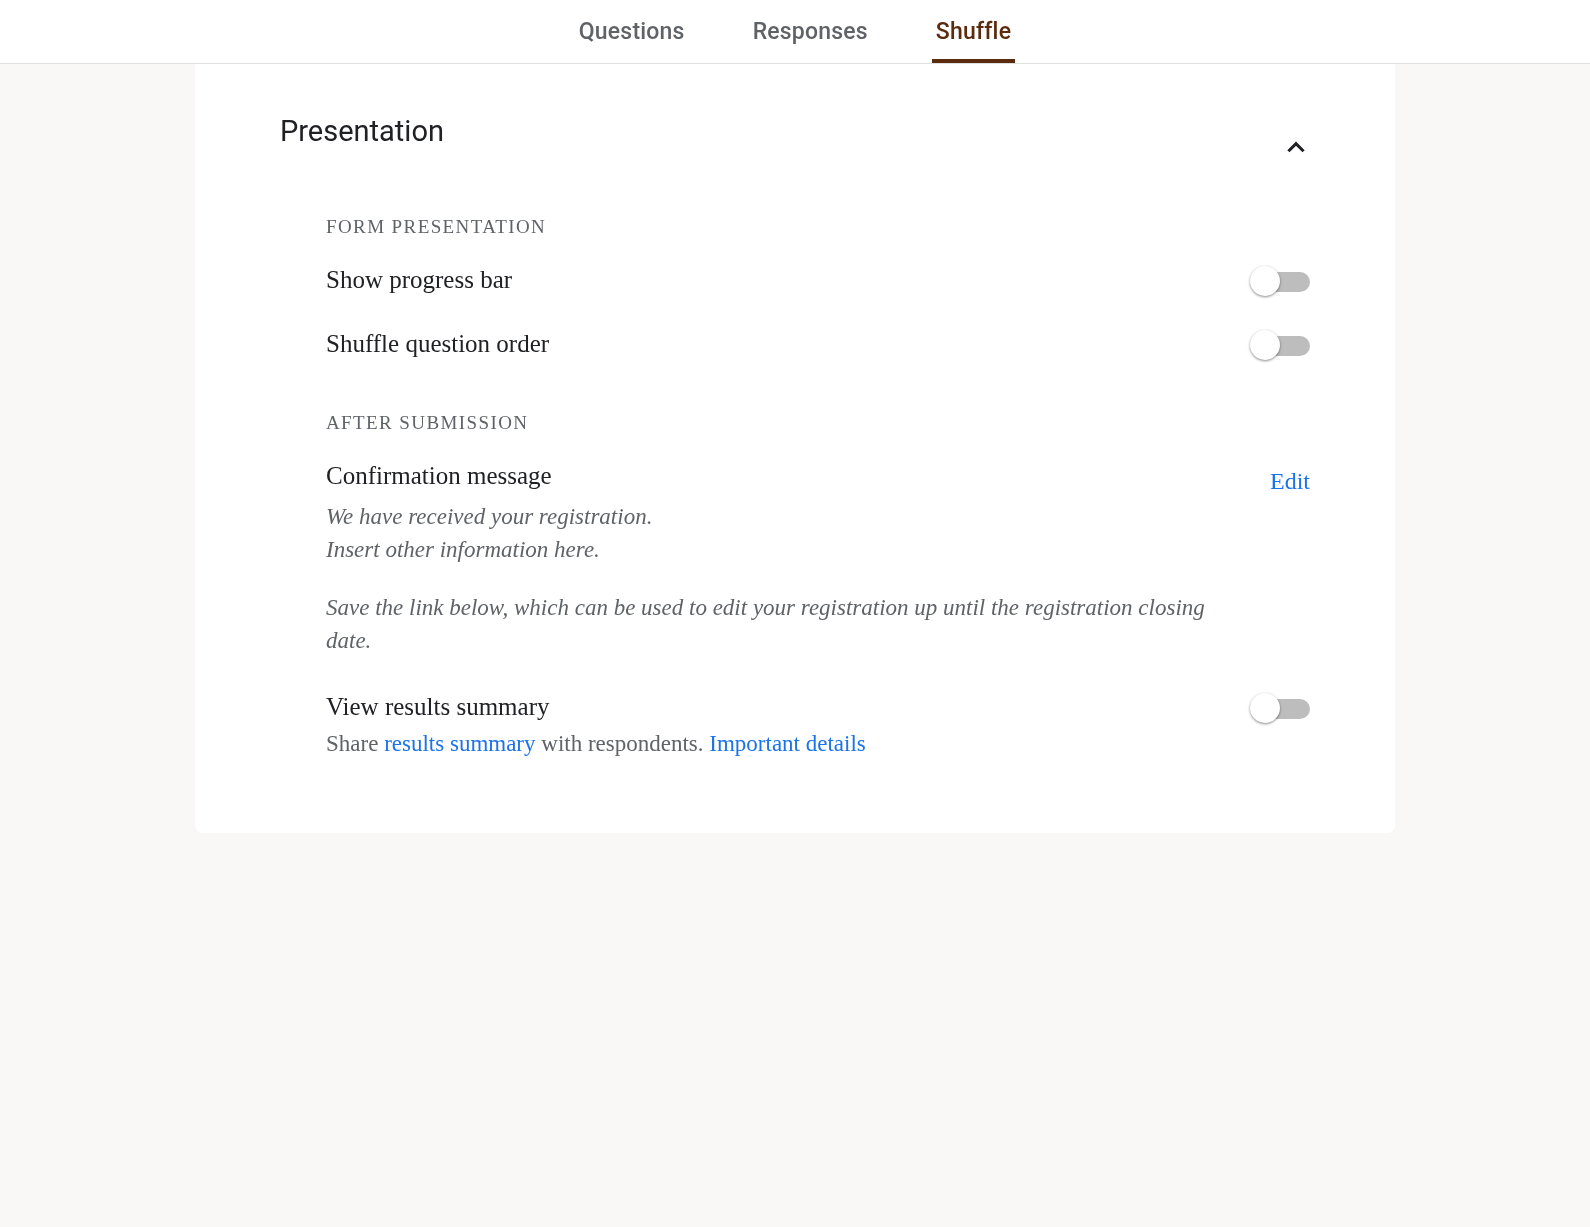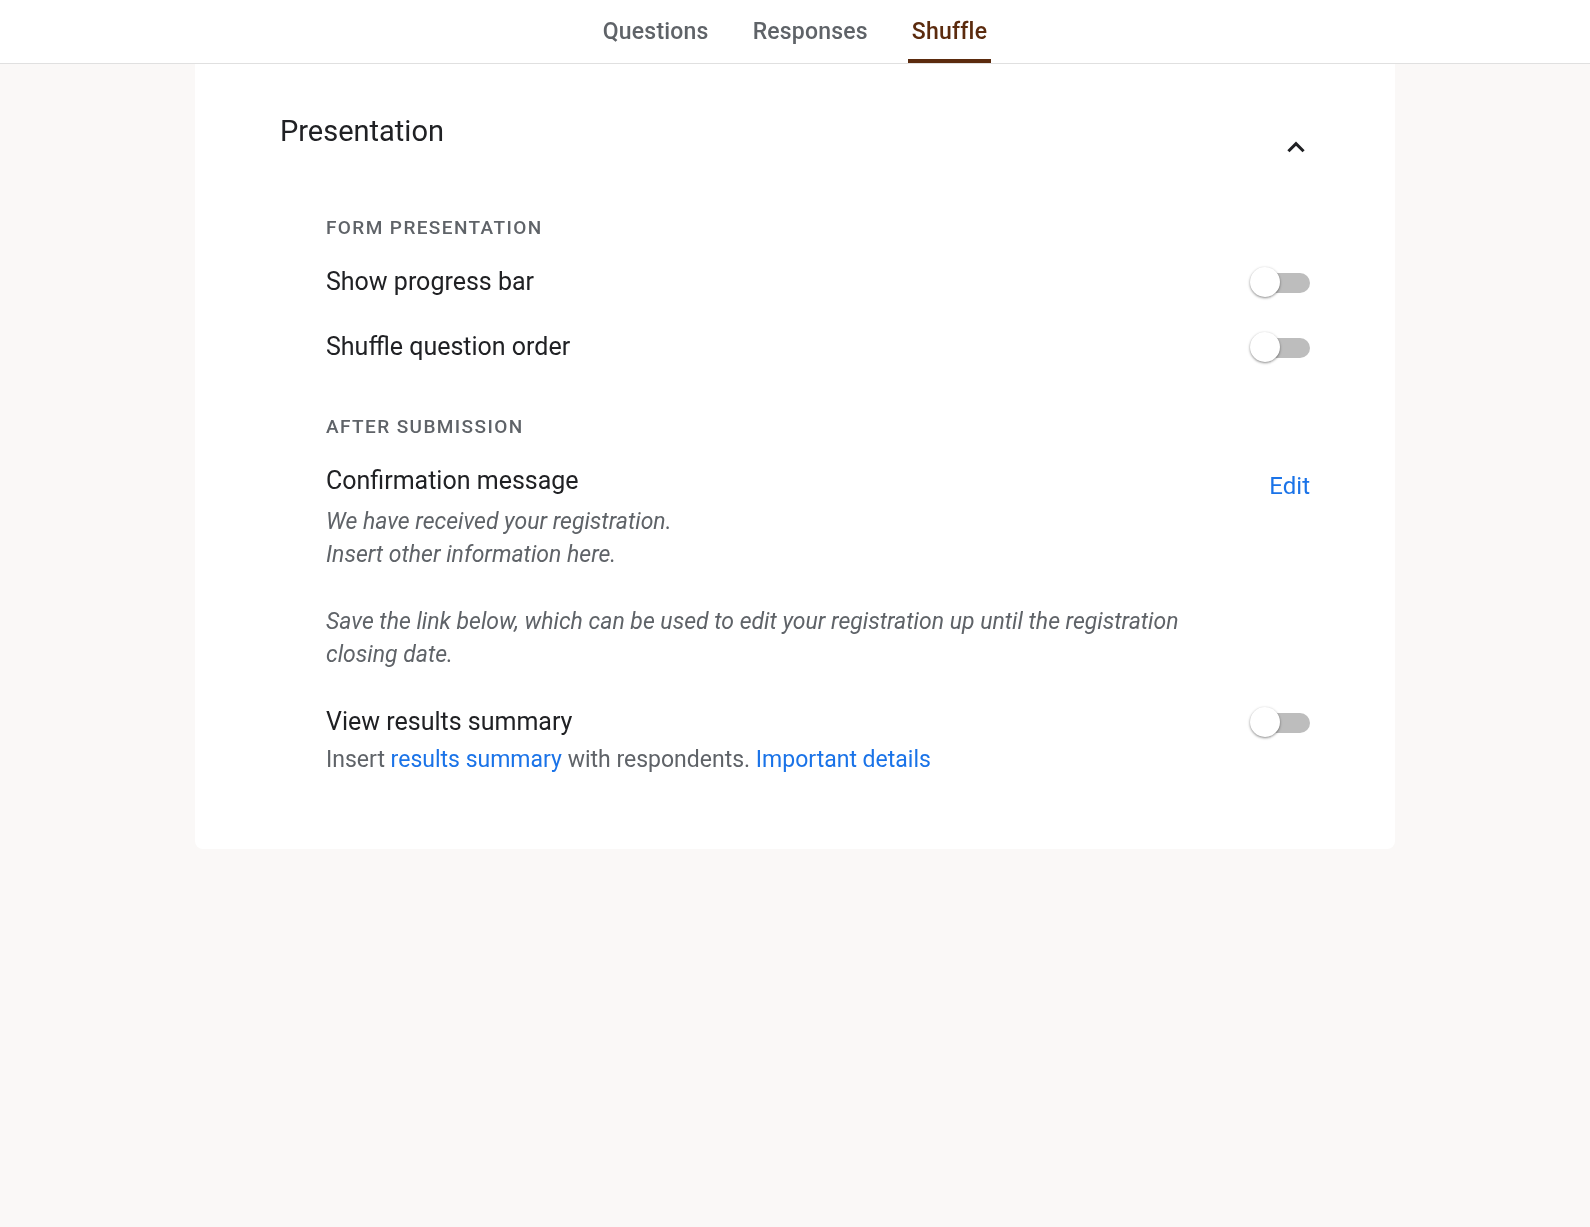--- a/index.html
+++ b/index.html
@@ -10,21 +10,21 @@
     body {
       font-family: 'Google Sans', Roboto, Arial, sans-serif;
       background: #faf8f7;
       color: #202124;
     }
     .tabs {
       display: flex;
       justify-content: center;
       background: #fff;
       border-bottom: 1px solid #e0e0e0;
-      gap: 36px;
+      gap: 60px;
     }
     .tab {
       padding: 18px 4px 14px 4px;
       font-size: 23px;
       font-weight: 500;
       color: #5f6368;
       cursor: pointer;
       border-bottom: 4px solid transparent;
       letter-spacing: 0.2px;
     }
@@ -73,20 +73,21 @@
     }
     .chevron svg {
       width: 26px;
       height: 26px;
       stroke: #202124;
       stroke-width: 2.8;
       fill: none;
     }
     .group {
       padding-left: 46px;
+      font-family: Liberation Serif, serif;
     }
     .group-label {
       font-size: 19px;
       font-weight: 500;
       letter-spacing: 1.4px;
       color: #5f6368;
       text-transform: uppercase;
       margin-top: 54px;
       margin-bottom: 28px;
     }
@@ -107,21 +108,21 @@
     }
     .row-desc {
       font-size: 23px;
       color: #5f6368;
       font-style: italic;
       margin-top: 10px;
       line-height: 1.45;
       max-width: 880px;
     }
     .row-desc p {
-      margin-bottom: 33px;
+      margin-bottom: 24px;
     }
     .row-desc p:last-child {
       margin-bottom: 0;
     }
     .row-sub {
       font-size: 23px;
       color: #5f6368;
       margin-top: 10px;
     }
     .row-sub a {
@@ -215,21 +216,21 @@
           </div>
         </div>
         <div class="edit-link">Edit</div>
       </div>
 
 
       <div class="row">
         <div class="row-text">
           <div class="row-title">View results summary</div>
           <div class="row-sub">
-            <span>Insert </span><a>results summary</a><span> with respondents. </span><a>Important details</a>
+            <span>Share </span><a>results summary</a><span> with respondents. </span><a>Important details</a>
           </div>
         </div>
         <div class="toggle">
           <div class="toggle-knob"></div>
         </div>
       </div>
 
 
     </div>
 

